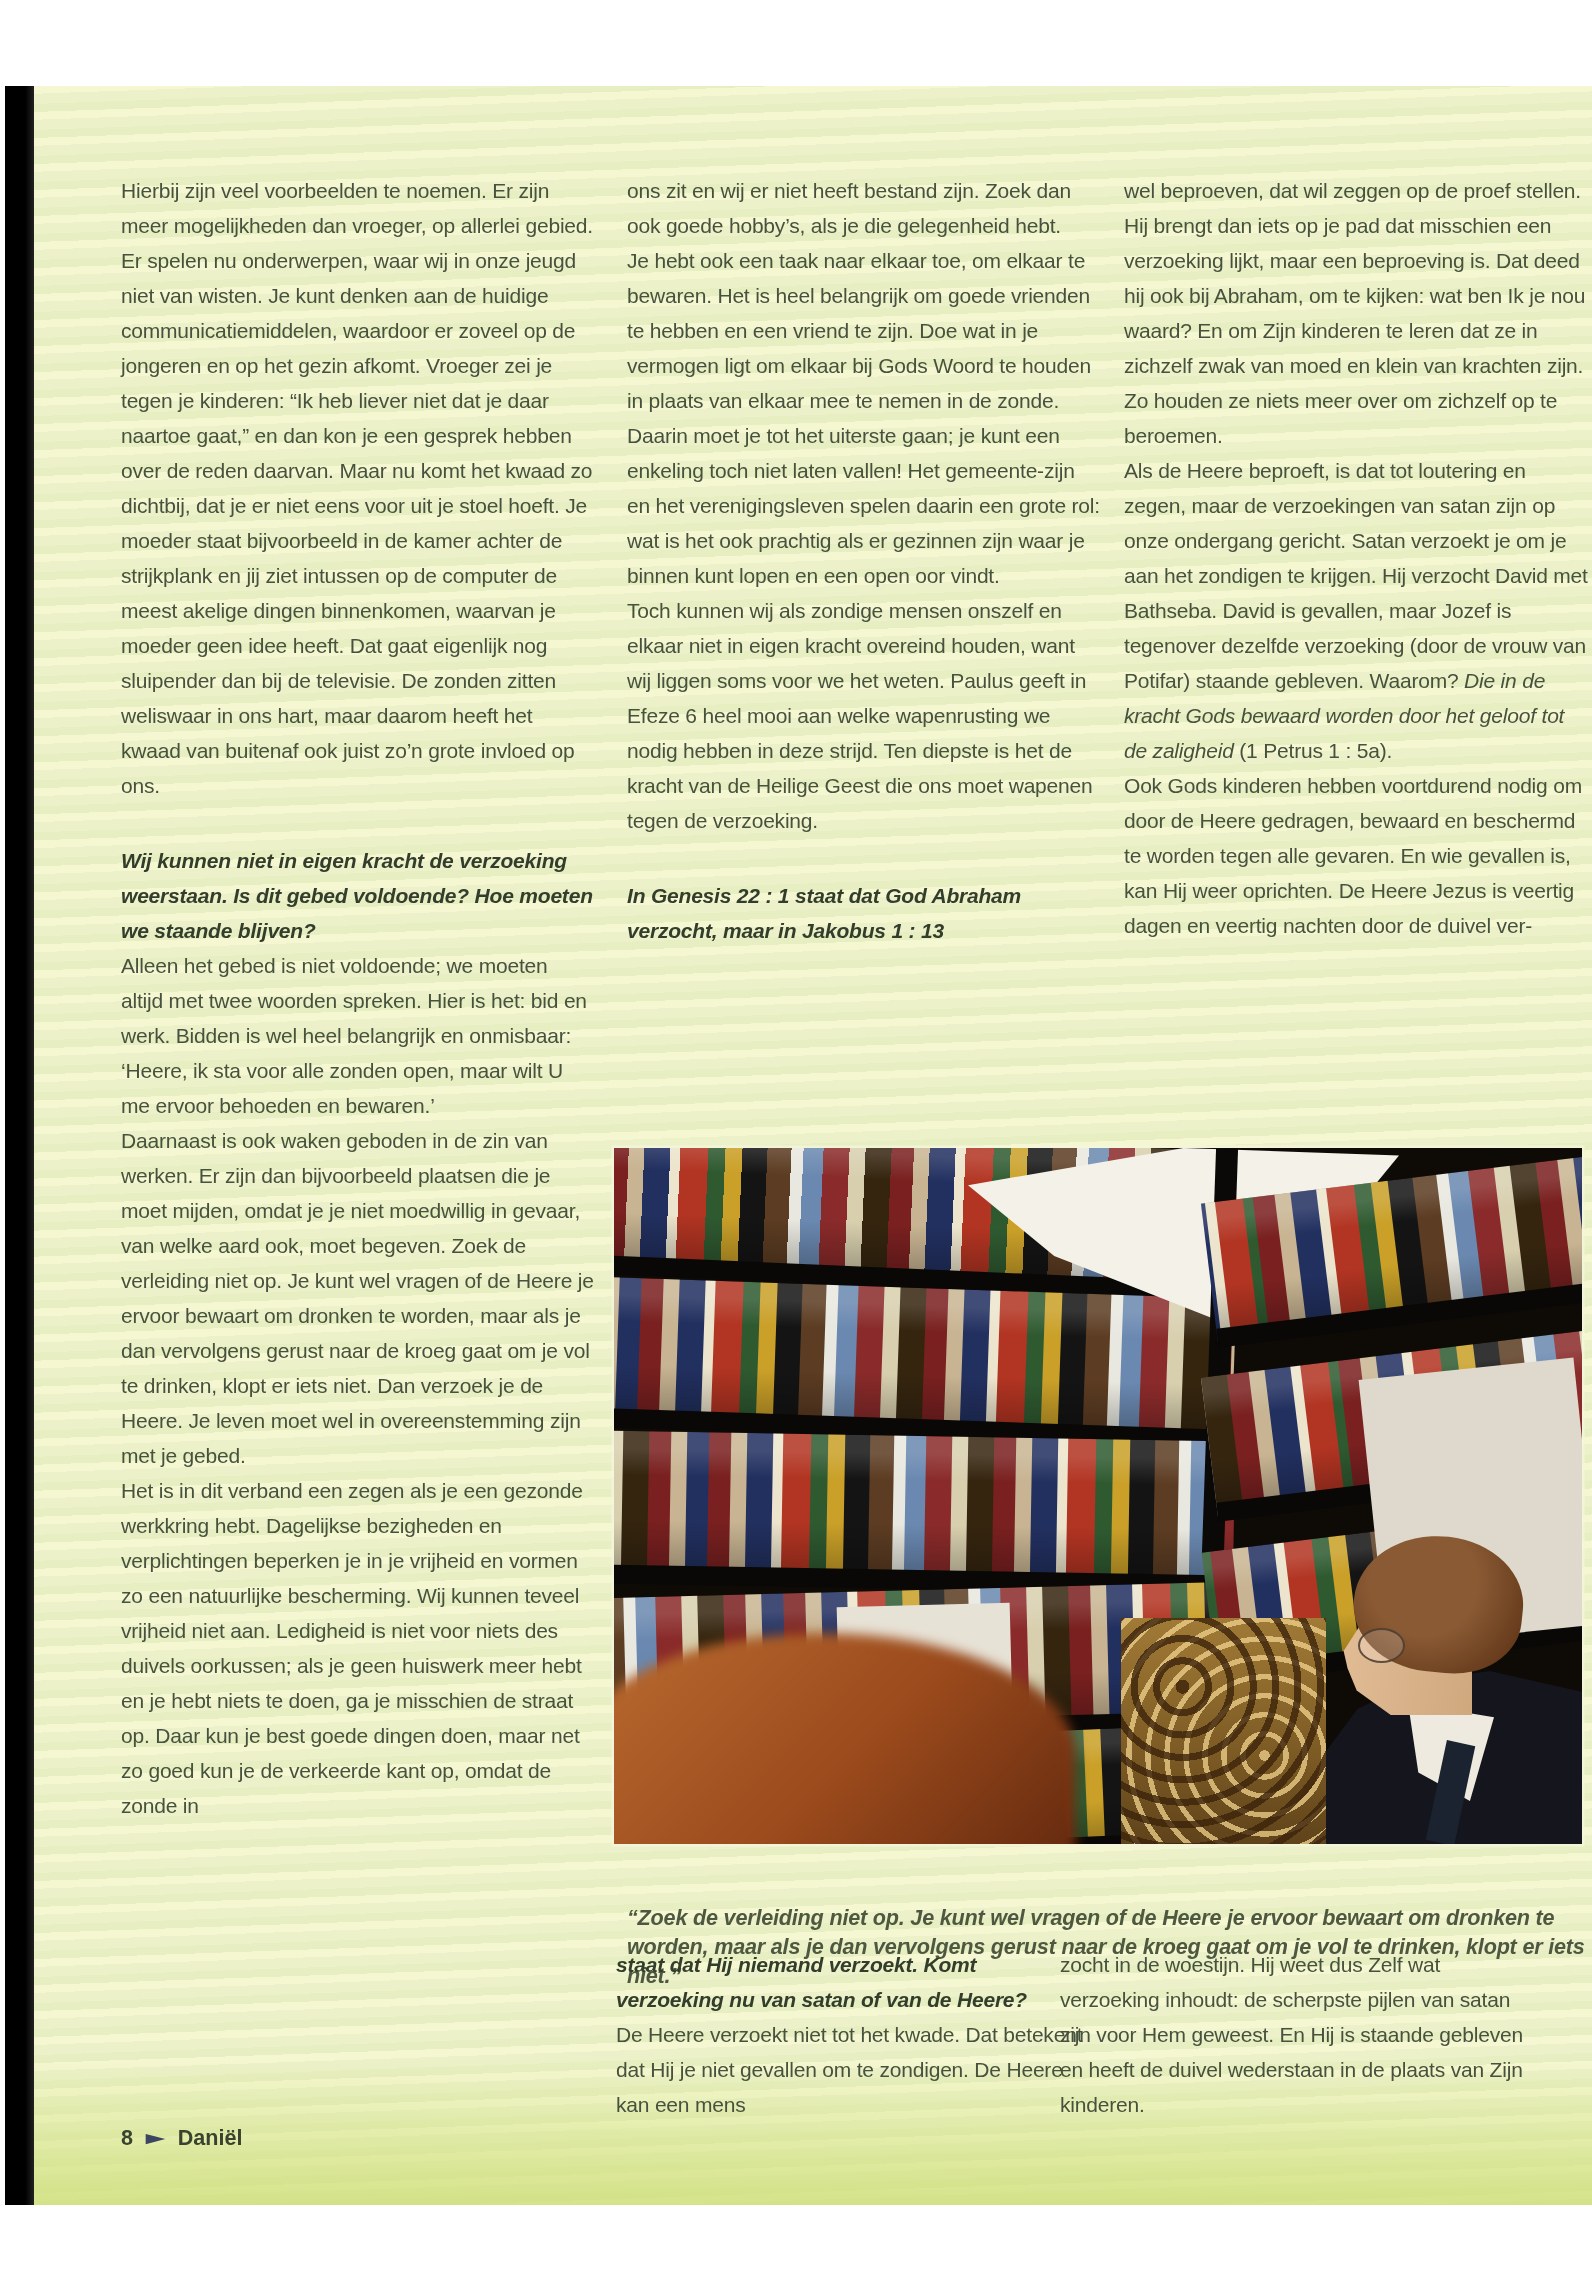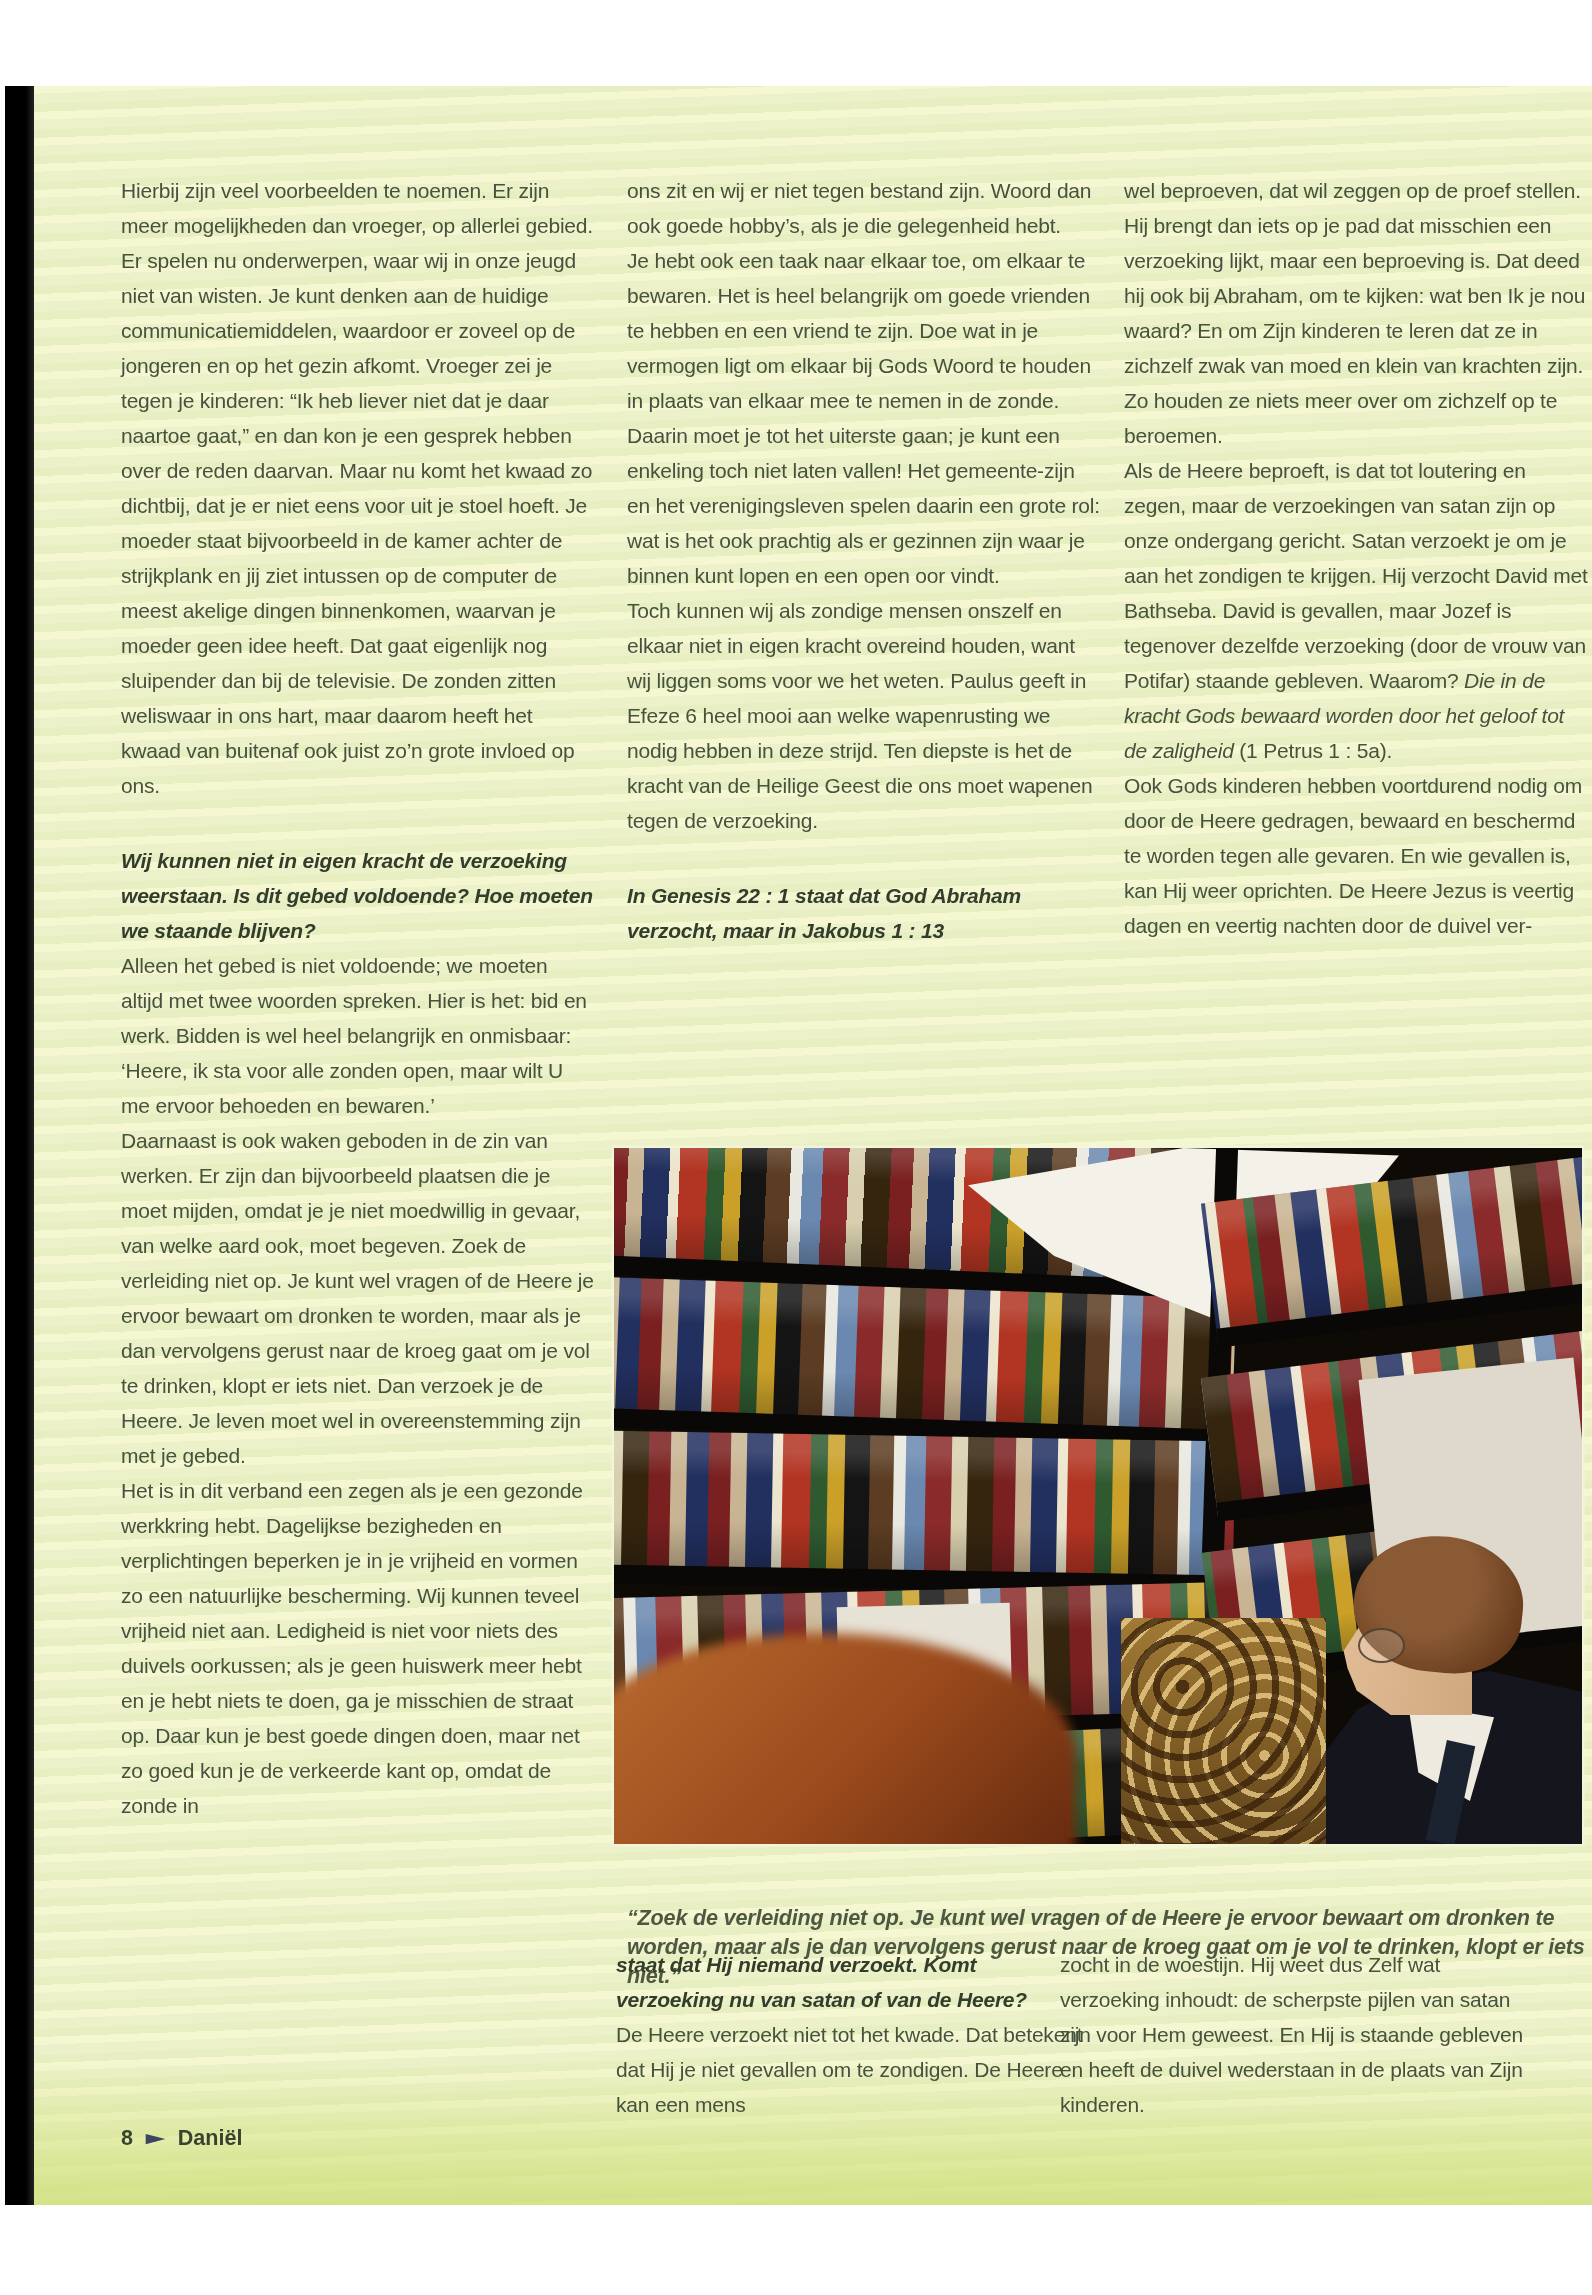--- a/index.html
+++ b/index.html
@@ -143,21 +143,21 @@
 
 <div class="col" id="col1">
   <p>Hierbij zijn veel voorbeelden te noemen. Er zijn meer mogelijkheden dan vroeger, op allerlei gebied. Er spelen nu onderwerpen, waar wij in onze jeugd niet van wisten. Je kunt denken aan de huidige communicatiemiddelen, waardoor er zoveel op de jongeren en op het gezin afkomt. Vroeger zei je tegen je kinderen: “Ik heb liever niet dat je daar naartoe gaat,” en dan kon je een gesprek hebben over de reden daarvan. Maar nu komt het kwaad zo dichtbij, dat je er niet eens voor uit je stoel hoeft. Je moeder staat bijvoorbeeld in de kamer achter de strijkplank en jij ziet intussen op de computer de meest akelige dingen binnenkomen, waarvan je moeder geen idee heeft. Dat gaat eigenlijk nog sluipender dan bij de televisie. De zonden zitten weliswaar in ons hart, maar daarom heeft het kwaad van buitenaf ook juist zo’n grote invloed op ons.</p>
   <p class="qhead">Wij kunnen niet in eigen kracht de verzoeking weerstaan. Is dit gebed voldoende? Hoe moeten we staande blijven?</p>
   <p>Alleen het gebed is niet voldoende; we moeten altijd met twee woorden spreken. Hier is het: bid en werk. Bidden is wel heel belangrijk en onmisbaar: ‘Heere, ik sta voor alle zonden open, maar wilt U me ervoor behoeden en bewaren.’</p>
   <p>Daarnaast is ook waken geboden in de zin van werken. Er zijn dan bijvoorbeeld plaatsen die je moet mijden, omdat je je niet moedwillig in gevaar, van welke aard ook, moet begeven. Zoek de verleiding niet op. Je kunt wel vragen of de Heere je ervoor bewaart om dronken te worden, maar als je dan vervolgens gerust naar de kroeg gaat om je vol te drinken, klopt er iets niet. Dan verzoek je de Heere. Je leven moet wel in overeenstemming zijn met je gebed.</p>
   <p>Het is in dit verband een zegen als je een gezonde werkkring hebt. Dagelijkse bezigheden en verplichtingen beperken je in je vrijheid en vormen zo een natuurlijke bescherming. Wij kunnen teveel vrijheid niet aan. Ledigheid is niet voor niets des duivels oorkussen; als je geen huiswerk meer hebt en je hebt niets te doen, ga je misschien de straat op. Daar kun je best goede dingen doen, maar net zo goed kun je de verkeerde kant op, omdat de zonde in</p>
 </div>
 
 <div class="col" id="col2">
-  <p>ons zit en wij er niet tegen bestand zijn. Woord dan ook goede hobby’s, als je die gelegenheid hebt.</p>
+  <p>ons zit en wij er niet heeft bestand zijn. Zoek dan ook goede hobby’s, als je die gelegenheid hebt.</p>
   <p>Je hebt ook een taak naar elkaar toe, om elkaar te bewaren. Het is heel belangrijk om goede vrienden te hebben en een vriend te zijn. Doe wat in je vermogen ligt om elkaar bij Gods Woord te houden in plaats van elkaar mee te nemen in de zonde. Daarin moet je tot het uiterste gaan; je kunt een enkeling toch niet laten vallen! Het gemeente-zijn en het verenigingsleven spelen daarin een grote rol: wat is het ook prachtig als er gezinnen zijn waar je binnen kunt lopen en een open oor vindt.</p>
   <p>Toch kunnen wij als zondige mensen onszelf en elkaar niet in eigen kracht overeind houden, want wij liggen soms voor we het weten. Paulus geeft in Efeze 6 heel mooi aan welke wapenrusting we nodig hebben in deze strijd. Ten diepste is het de kracht van de Heilige Geest die ons moet wapenen tegen de verzoeking.</p>
   <p class="qhead">In Genesis 22 : 1 staat dat God Abraham verzocht, maar in Jakobus 1 : 13</p>
 </div>
 
 <div class="col" id="col3">
   <p>wel beproeven, dat wil zeggen op de proef stellen. Hij brengt dan iets op je pad dat misschien een verzoeking lijkt, maar een beproeving is. Dat deed hij ook bij Abraham, om te kijken: wat ben Ik je nou waard? En om Zijn kinderen te leren dat ze in zichzelf zwak van moed en klein van krachten zijn. Zo houden ze niets meer over om zichzelf op te beroemen.</p>
   <p><span>Als de Heere beproeft, is dat tot loutering en zegen, maar de verzoekingen van satan zijn op onze ondergang gericht. Satan verzoekt je om je aan het zondigen te krijgen. Hij verzocht David met Bathseba. David is gevallen, maar Jozef is tegenover dezelfde verzoeking (door de vrouw van Potifar) staande gebleven. Waarom? </span><em>Die in de kracht Gods bewaard worden door het geloof tot de zaligheid</em><span> (1 Petrus 1 : 5a).</span></p>
   <p>Ook Gods kinderen hebben voortdurend nodig om door de Heere gedragen, bewaard en beschermd te worden tegen alle gevaren. En wie gevallen is, kan Hij weer oprichten. De Heere Jezus is veertig dagen en veertig nachten door de duivel ver-</p>
 </div>

